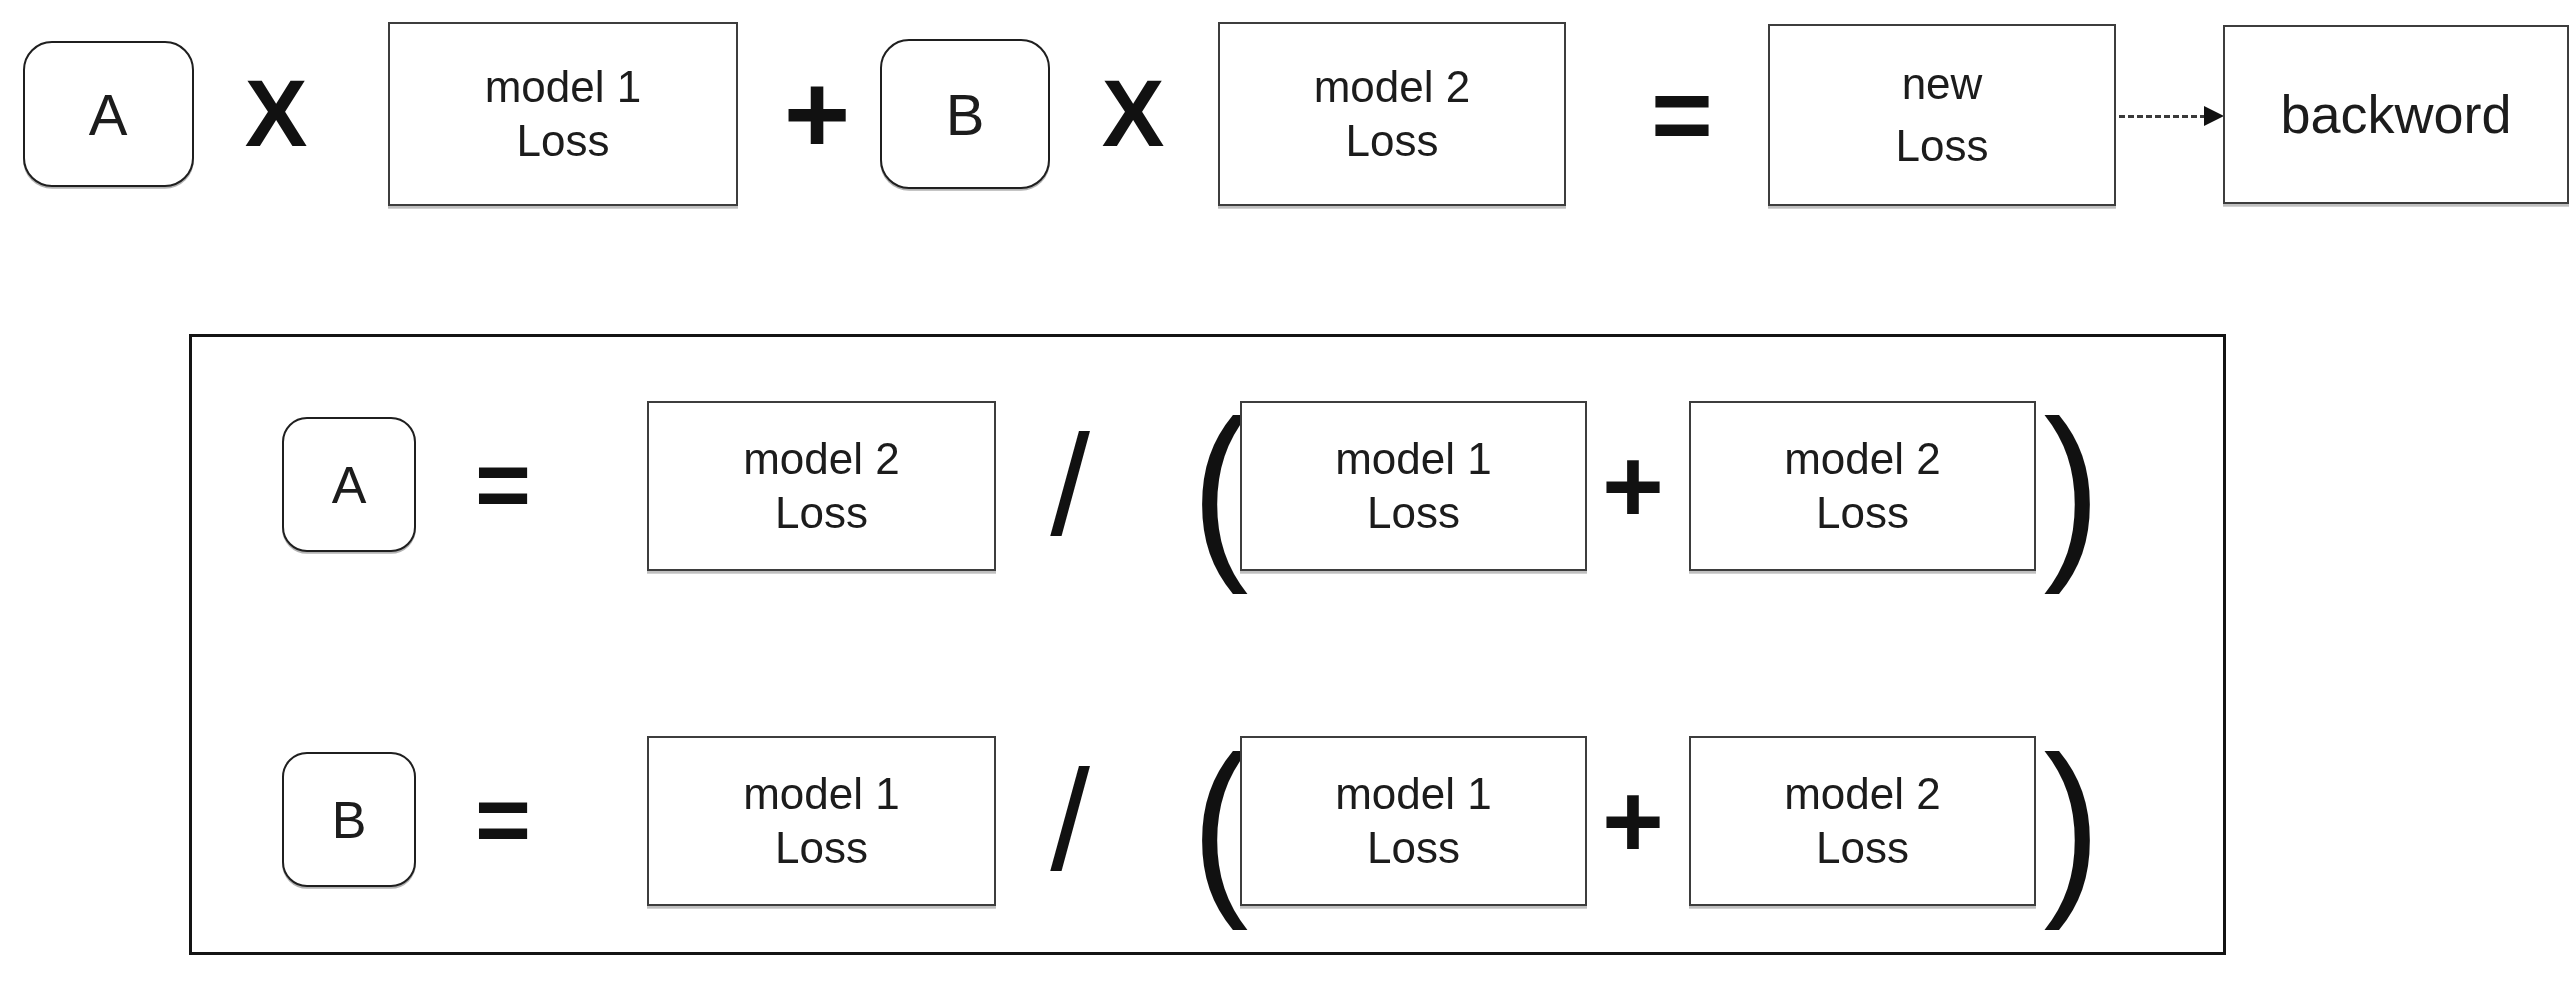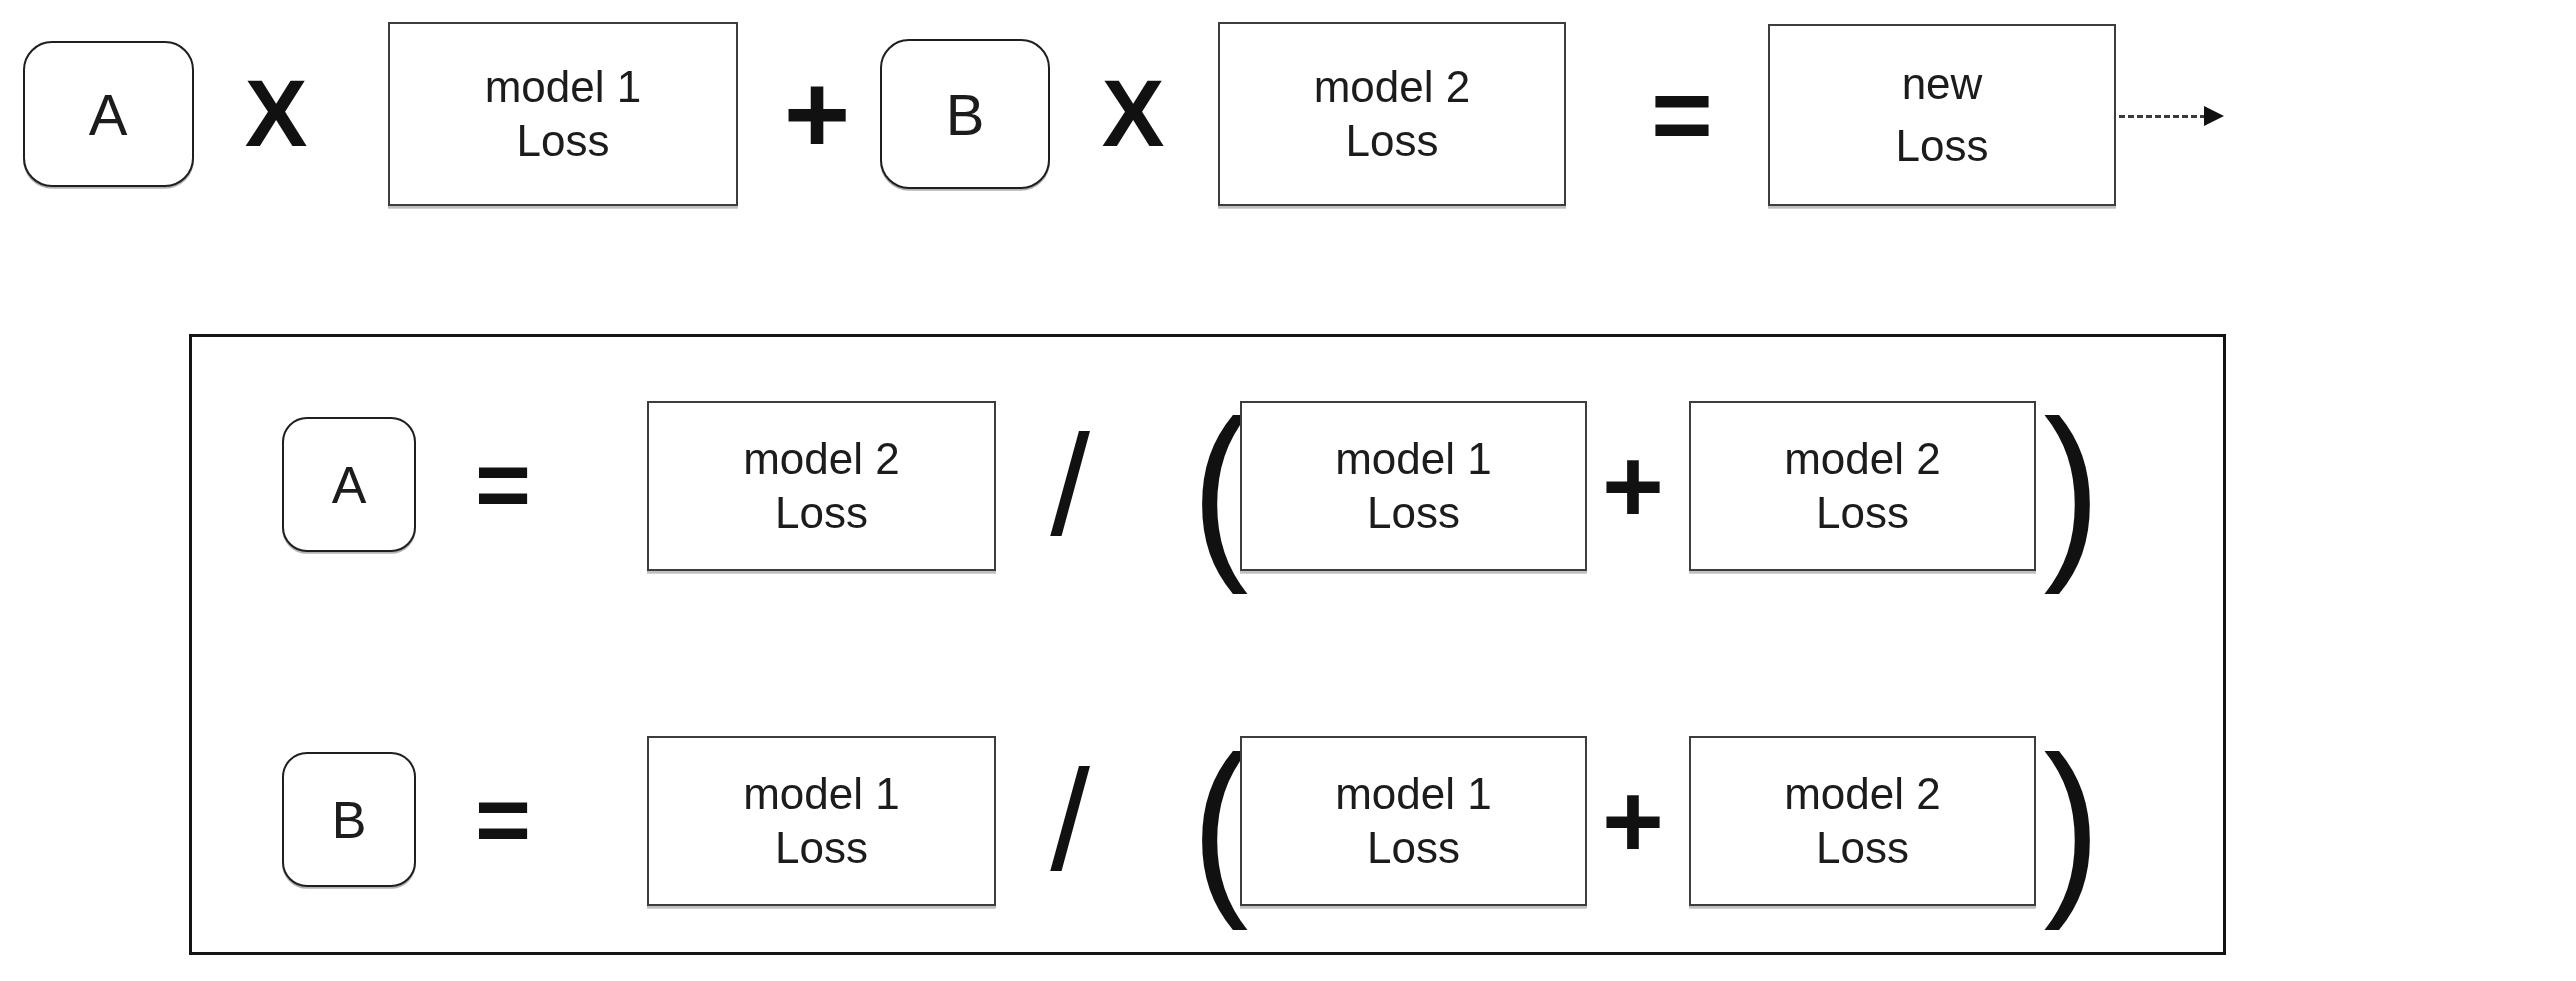--- a/index.html
+++ b/index.html
@@ -153,20 +153,23 @@
 
   <div class="rect-box new-box">
     <span class="box-line">new</span>
     <span class="box-line">Loss</span>
   </div>
 
   <div class="flow-arrow">
     <span class="arrow-head"></span>
   </div>
 
+  <div class="rect-box backword-box">
+    <span class="box-line">backword</span>
+  </div>
 
   <div class="def-panel"></div>
 
   <div class="pill-box ra-sym">
     <span>A</span>
   </div>
   <span class="op ra-eq">=</span>
   <div class="rect-box ra-num">
     <span class="box-line">model 2</span>
     <span class="box-line">Loss</span>

